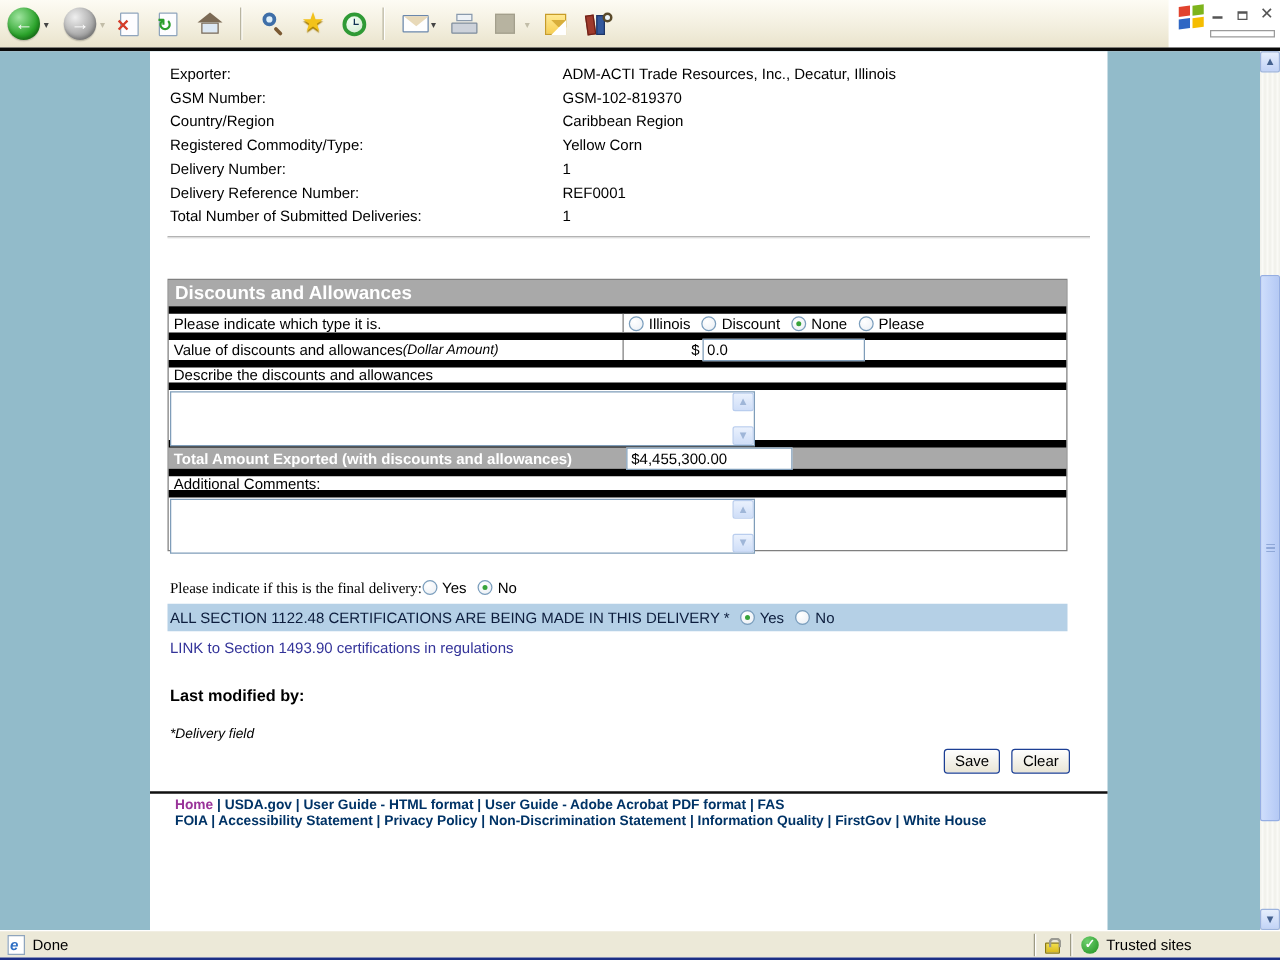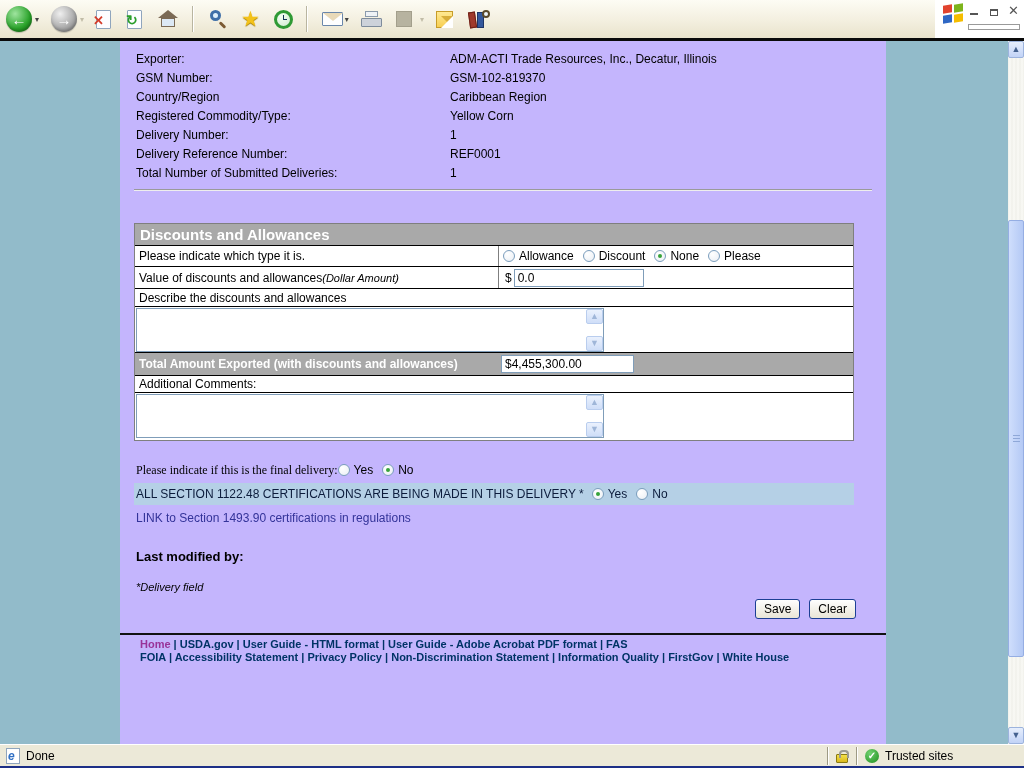--- a/index.html
+++ b/index.html
@@ -68,44 +68,44 @@
   .wb { width:13px; height:13px; display:flex; align-items:flex-end; justify-content:center; color:#555; }
   .wb-min i { display:block; width:8px; height:2px; background:#555; margin-bottom:2px; }
   .wb-rest i { display:block; width:8px; height:7px; border:1px solid #555; border-top:2px solid #555; margin-bottom:1px; }
   .wb-close { font-size:13px; line-height:13px; align-items:center; }
   .addr-stub { position:absolute; right:4px; top:24px; width:52px; height:6px; border:1px solid #9a9a9a; background:#fff; }
 
   .black-line { position:absolute; top:38px; left:0; width:1024px; height:3px; background:#0a0a0a; }
 
   
   .viewport { position:absolute; top:41px; left:0; width:1024px; height:703px; background:#92bbca; }
-  .content { position:absolute; left:120px; top:0; width:766px; height:703px; background:#c4b5fd; font-size:12px; color:#000; }
+  .content { position:absolute; left:120px; top:0; width:766px; height:703px; background:#ffffff; font-size:12px; color:#000; }
 
   
   .vscroll { position:absolute; right:0; top:0; width:16px; height:703px; background:repeating-linear-gradient(90deg,#f0f0ea 0,#fafaf6 2px,#f0f0ea 4px); }
   .sb-btn { position:absolute; left:0; width:16px; height:17px; background:linear-gradient(#e6eefc,#c2d3f7);
     border:1px solid #9cb3dd; border-radius:2px; color:#44618f; font-size:9px; line-height:15px; text-align:center; }
   .sb-up { top:0; } .sb-down { bottom:0; }
   .sb-thumb { position:absolute; left:0; top:179px; width:16px; height:437px;
     background:linear-gradient(90deg,#cfdefc,#b4c9f5); border:1px solid #95aee3; border-radius:2px; }
   .sb-grip { position:absolute; left:4px; top:50%; margin-top:-4px; width:7px; height:8px;
     background:repeating-linear-gradient(#8fa8d8 0, #8fa8d8 1px, transparent 1px, transparent 3px); }
 
   
   .info-block { padding-top:8px; }
   .info-row { display:flex; height:19px; align-items:center; padding-left:16px; }
   .info-label { width:314px; }
   .hr1 { margin:7px 14px 0 14px; height:2px; border-top:1px solid #9a9a9a; border-bottom:1px solid #eee; }
 
   .d-table { margin:32px 0 0 14px; width:720px; border:1px solid #7f7f7f; background:#fff; }
   .d-header { height:21px; background:#a9a9a9; color:#fff; font-weight:bold; font-size:15px; padding:2px 0 0 5px; }
-  .d-row { border-top:1px solid #000000; display:flex; align-items:center; }
+  .d-row { border-top:6px solid #000000; display:flex; align-items:center; }
   .cell-l { width:364px; border-right:1px solid #7f7f7f; align-self:stretch; display:flex; align-items:center; padding-left:4px; }
   .cell-r { flex:1; display:flex; align-items:center; padding-left:4px; }
-  .h21 { height:21px; } .h22 { height:22px; } .h18 { height:18px; padding-left:4px; } .h17 { height:17px; padding-left:4px; }
+  .h21 { height:21px; } .h22 { height:22px;gap:48px; } .h18 { height:18px; padding-left:4px; } .h17 { height:17px; padding-left:4px; }
   .row-ta { height:46px; align-items:flex-start; padding:1px; }
   .row-ta2 { height:48px; align-items:flex-start; padding:1px; }
   .row-total { height:23px; background:#a9a9a9; }
   .row-total .t-label { color:#fff; font-weight:bold; width:366px; padding-left:4px; }
   .it { font-style:italic; font-size:11px; }
   .xp-input { height:18px; border:1px solid #7f9db9; font-size:12px; font-family:Liberation Sans, sans-serif; padding:1px 3px; }
   .w130 { width:130px; } .w133 { width:133px; }
   .dollar { margin:0 2px 0 2px; }
 
   .fake-ta { position:relative; width:468px; height:44px; border:1px solid #7f9db9; background:#fff; }
@@ -282,21 +282,21 @@
     <div class="hr1"></div>
 
     <div class="d-table">
       <div class="d-header" style="border:none;">Discounts and Allowances</div>
 
       <div class="d-row h21">
         <div class="cell-l">Please indicate which type it is.</div>
         <div class="cell-r" id="type-options">
             <span class="radio-opt">
               <span class="radio"></span>
-              <span class="radio-label">Allowance</span>
+              <span class="radio-label">Illinois</span>
             </span>
             <span class="radio-opt">
               <span class="radio"></span>
               <span class="radio-label">Discount</span>
             </span>
             <span class="radio-opt">
               <span class="radio selected"></span>
               <span class="radio-label">None</span>
             </span>
             <span class="radio-opt">

